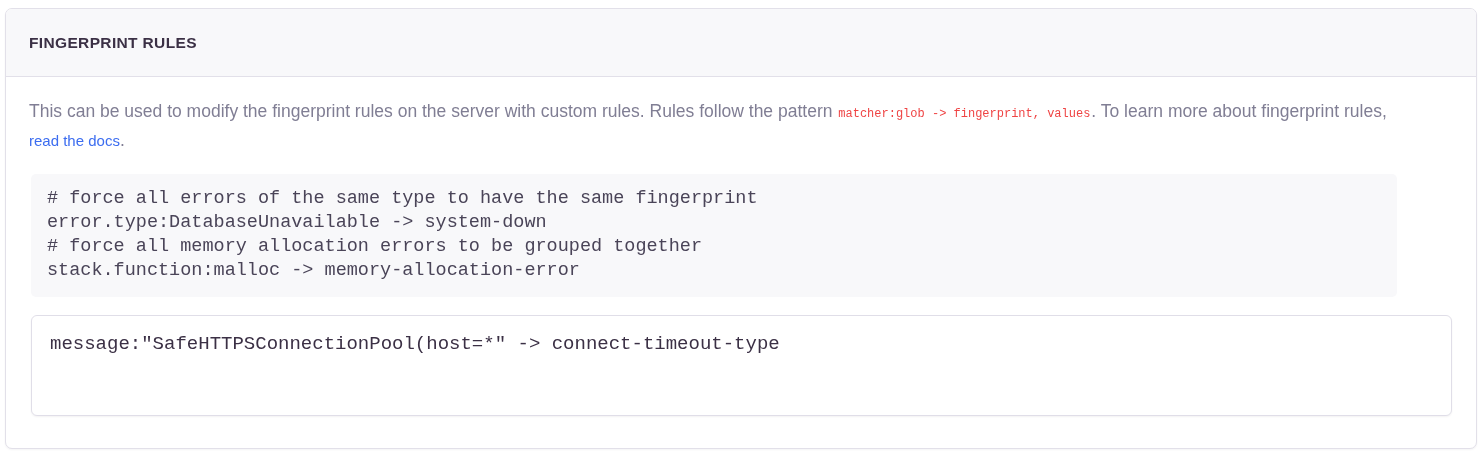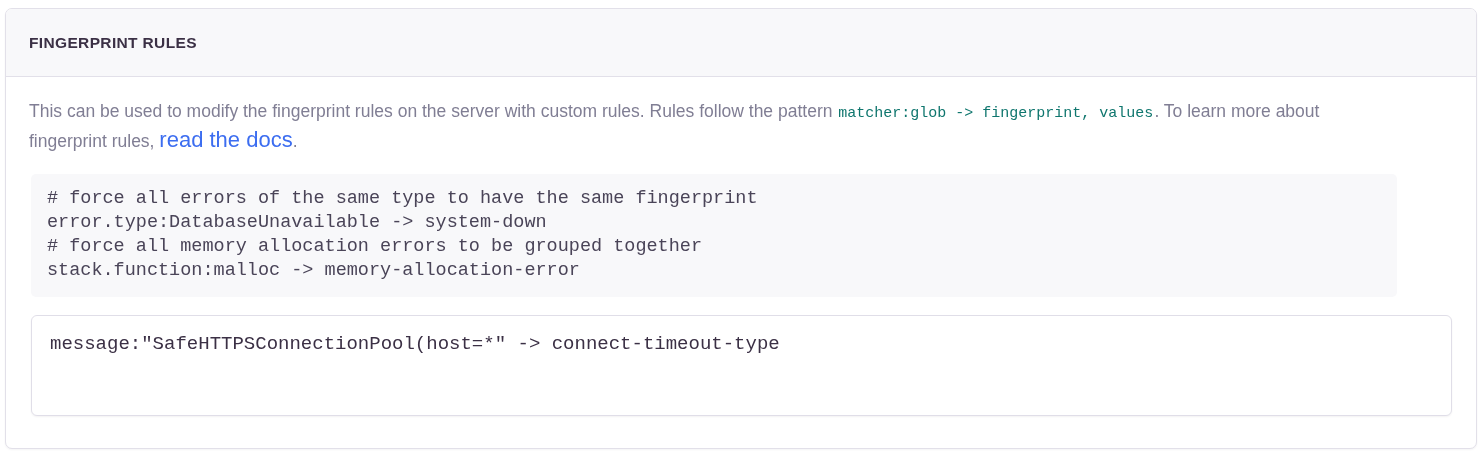--- a/index.html
+++ b/index.html
@@ -54,31 +54,31 @@
     font-size: 17.5px;
     line-height: 26px;
     color: #807e94;
     font-family: "Liberation Sans", sans-serif;
     max-width: 1360px;
     margin: 0;
   }
 
   .description code.inline {
     font-family: "Liberation Mono", "DejaVu Sans Mono", monospace;
-    font-size: 15px;
-    color: #0f766e;
+    font-size: 12px;
+    color: #ef4444;
     background: transparent;
     padding: 0 1px;
     white-space: nowrap;
   }
 
   .doc-link {
     color: #3c6df0;
     text-decoration: none;
-    font-size: 22px;
+    font-size: 15px;
   }
 
   .code-block {
     margin: 20px 0 0 2px;
     width: 1366px;
     box-sizing: border-box;
     background: #f8f8fa;
     border-radius: 5px;
     padding: 13px 16px 14px 16px;
     font-family: "Liberation Mono", "DejaVu Sans Mono", monospace;

